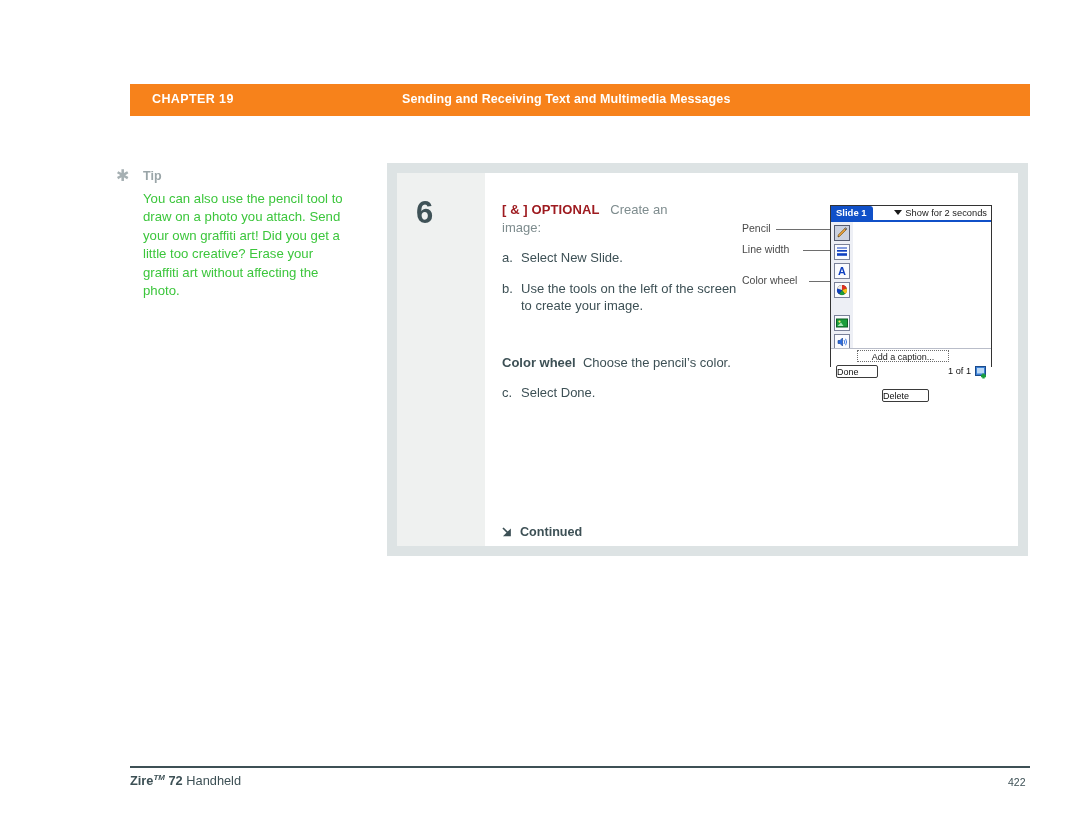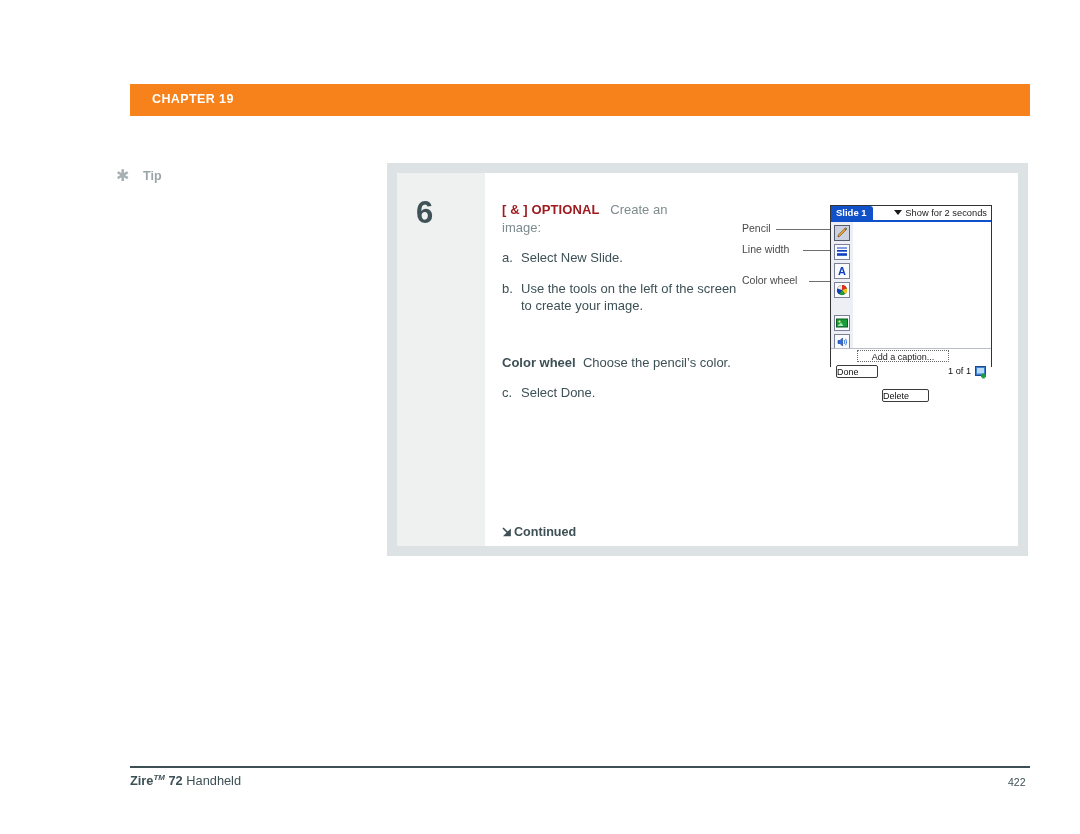--- a/index.html
+++ b/index.html
@@ -148,20 +148,21 @@
   .defn b { font-weight: bold; }
   .continued {
     position: absolute;
     left: 105px;
     top: 352px;
     font-size: 12.6px;
     font-weight: bold;
     color: #3D5055;
     display: flex;
     align-items: center;
+    gap: 6px;
   }
   .cont-arrow {
     display: inline-block;
     width: 12px;
     height: 12px;
     position: relative;
     top: 1px;
   }
 
   
@@ -342,27 +343,29 @@
     font-size: 10.5px;
     color: #3D5055;
   }
   sup { font-size: 0.62em; vertical-align: super; font-style: italic; }
 </style>
 </head>
 <body>
 
 <div class="chapter-bar">
   <div class="chapter-label">CHAPTER 19</div>
+  <div class="chapter-title">Sending and Receiving Text and Multimedia Messages</div>
 </div>
 
 <div class="tip-block">
   <div class="tip-head">
     <span class="tip-asterisk">✱</span>
     <span class="tip-title">Tip</span>
   </div>
+  <div class="tip-body">You can also use the pencil tool to draw on a photo you attach. Send your own graffiti art! Did you get a little too creative? Erase your graffiti art without affecting the photo.</div>
 </div>
 
 <div class="panel">
   <div class="panel-inner">
     <div class="step-col">
       <div class="step-num">6</div>
     </div>
 
     <div class="steps">
       <div class="optional-line">

